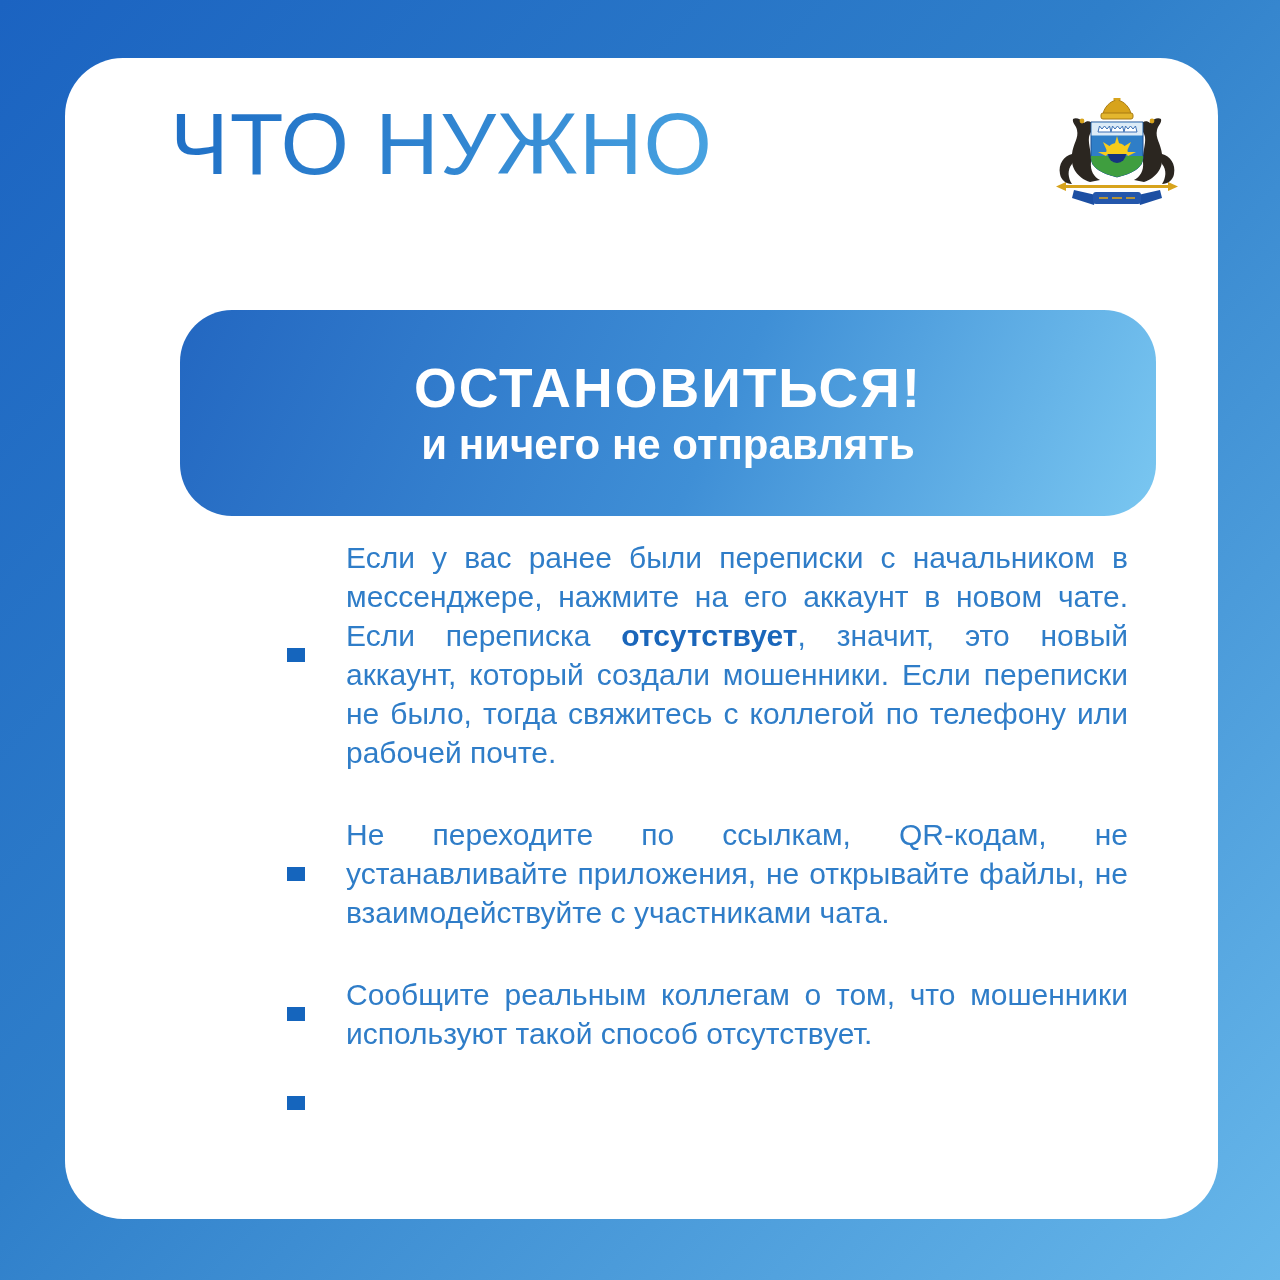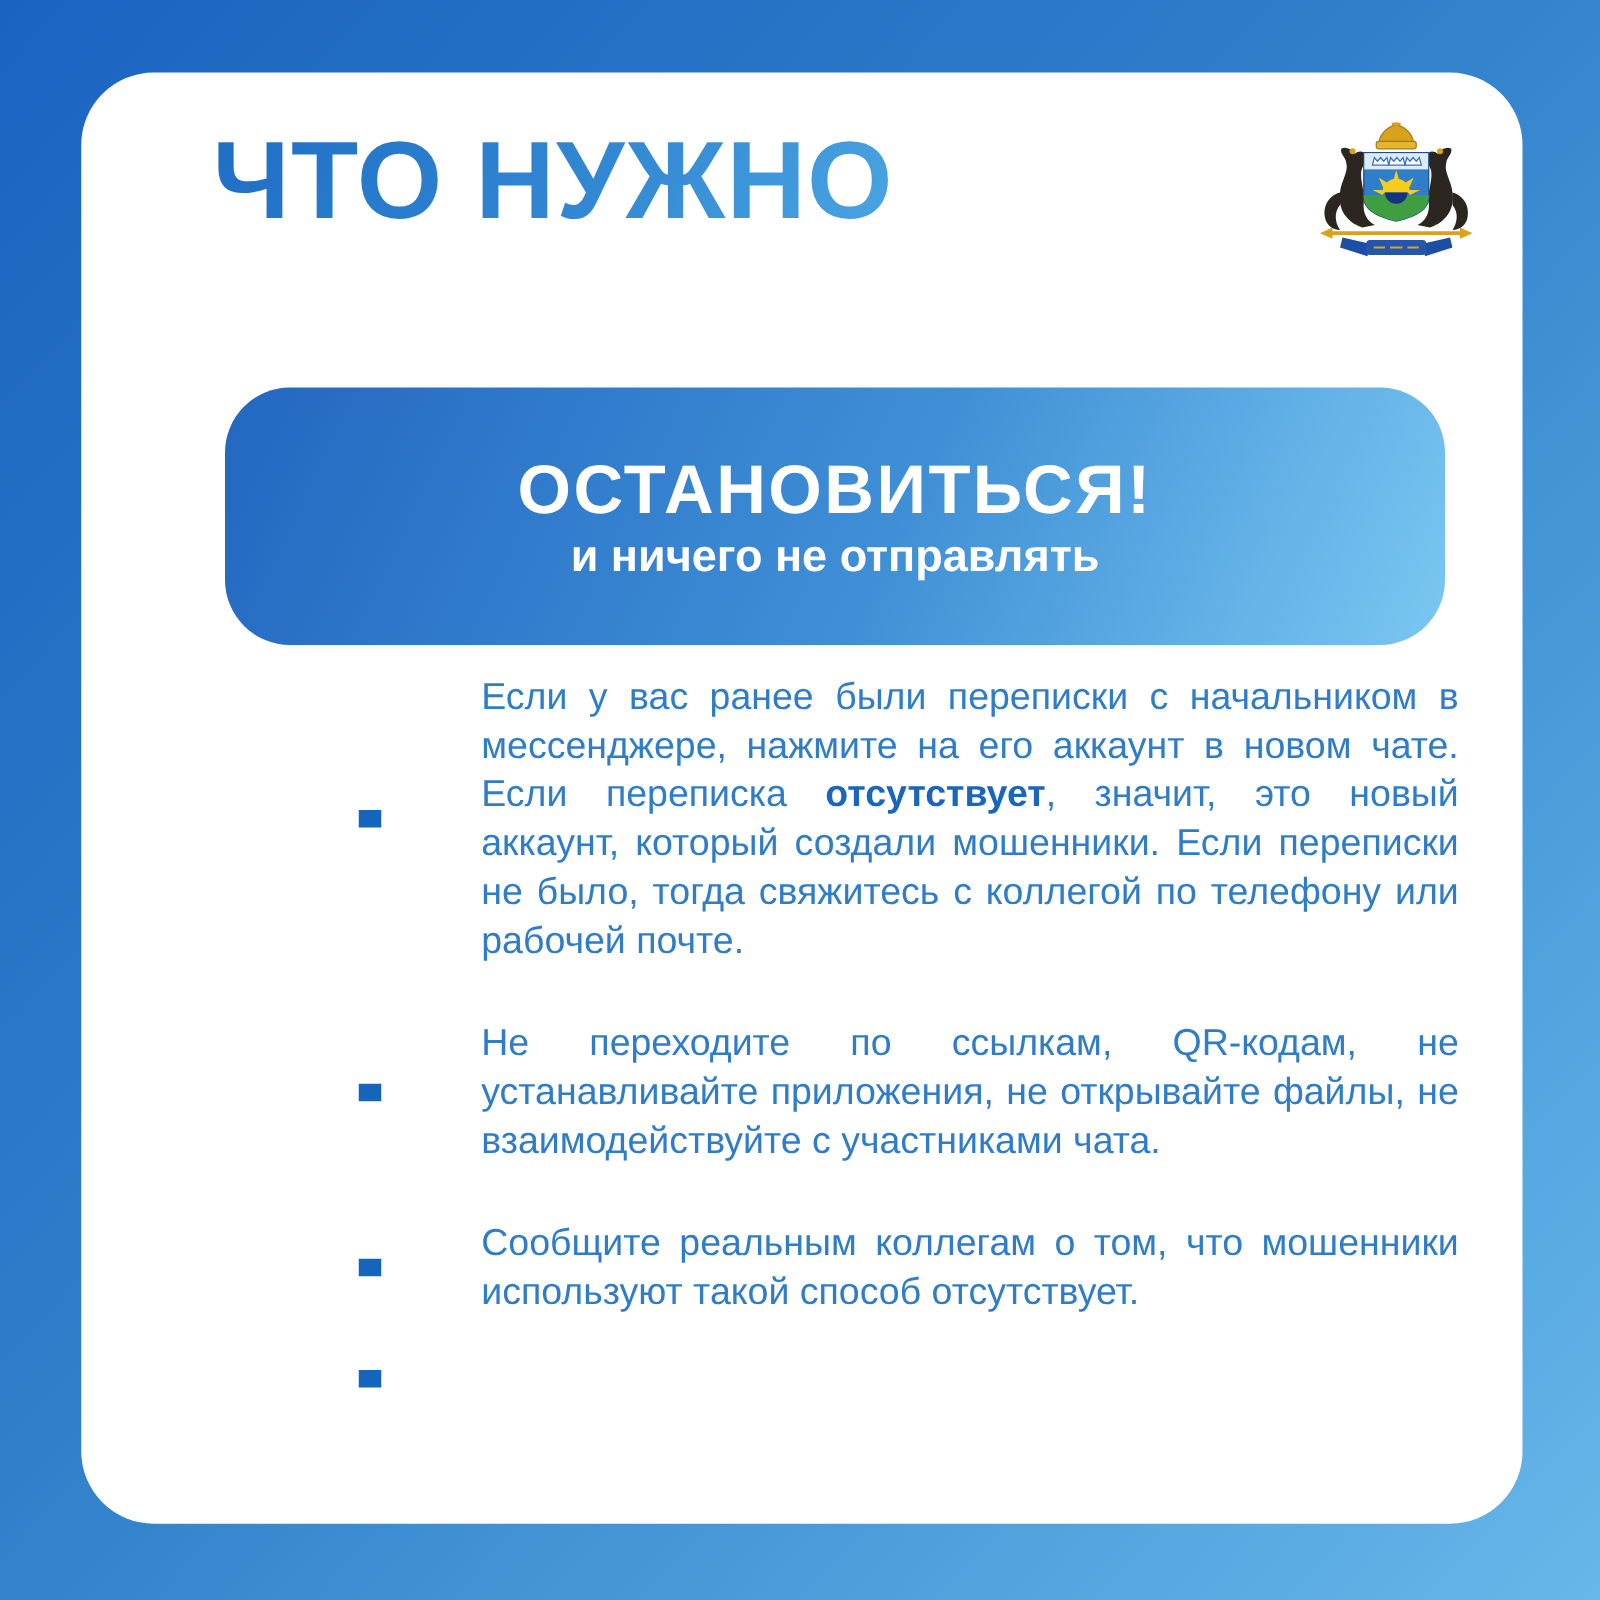--- a/index.html
+++ b/index.html
@@ -18,21 +18,21 @@
     left: 65px; top: 58px;
     width: 1153px; height: 1161px;
     background: #ffffff;
     border-radius: 58px;
   }
   .title {
     position: absolute;
     left: 105px; top: 38px;
     margin: 0;
     font-size: 88px;
-    font-weight: 700;
+    font-weight: 400;
     line-height: 96px;
     letter-spacing: 1px;
     color: #2e7ac8;
   }
   @supports ((-webkit-background-clip: text) or (background-clip: text)) {
     .title {
       background: linear-gradient(120deg, #1e6ec5 0%, #3287d2 55%, #4aa5e2 100%);
       -webkit-background-clip: text;
       background-clip: text;
       color: transparent;
@@ -55,37 +55,37 @@
     color: #ffffff;
     text-align: center;
   }
   .banner-headline {
     font-size: 55px;
     font-weight: 700;
     letter-spacing: 2px;
     line-height: 1;
   }
   .banner-subline {
-    font-size: 36px;
+    font-size: 42px;
     font-weight: 700;
     line-height: 1;
   }
   .bullets {
     position: absolute;
     left: 222px; top: 480px;
     width: 918px;
     margin: 0; padding: 0;
     list-style: none;
     display: flex; flex-direction: column;
     gap: 43px;
   }
   .bullet-item {
     display: flex;
     align-items: center;
-    gap: 80px;
+    gap: 41px;
   }
   .marker {
     flex: 0 0 auto;
     width: 18px; height: 14px;
     background: #1565bd;
   }
   .btext {
     margin: 0;
     width: 782px;
     font-size: 30px;

